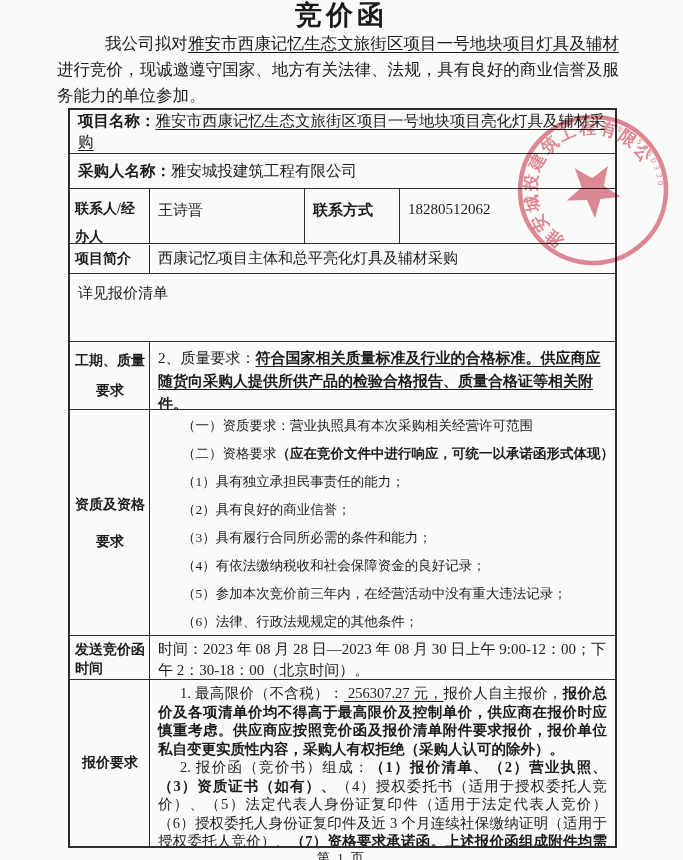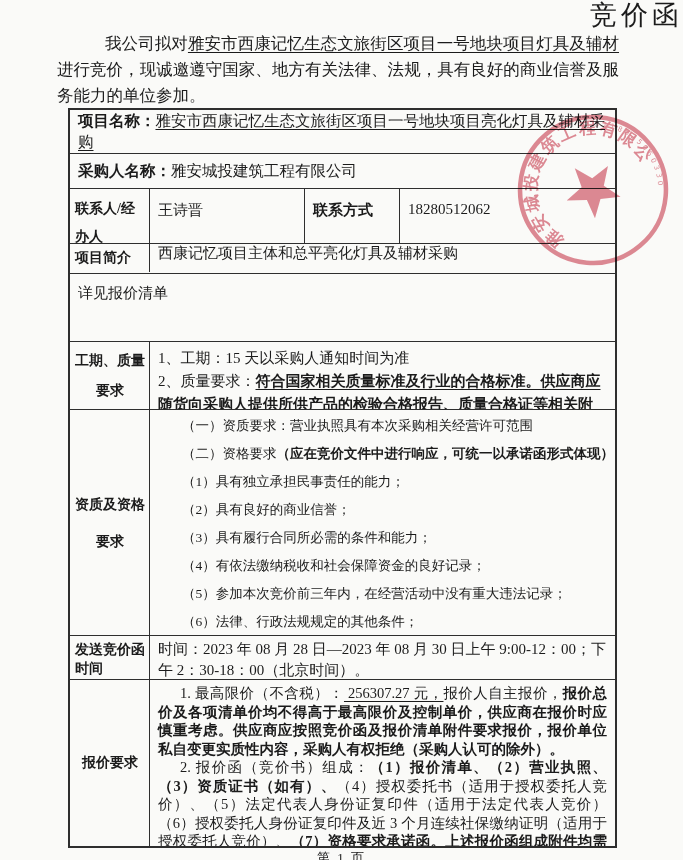--- a/index.html
+++ b/index.html
@@ -6,23 +6,23 @@
   .page{
     position:relative;
     width:683px;height:860px;
     background:#fafaf8;
     color:#1b1b1b;
     font-family:"Liberation Serif","DejaVu Serif",serif;
     overflow:hidden;
   }
   .doc-title{
     position:absolute;top:0;left:0;right:0;
-    text-align:right;
+    text-align:center;
     font-family:"Liberation Sans","DejaVu Sans",sans-serif;
-    font-weight:400;
+    font-weight:700;
     font-size:27px;line-height:30px;
     letter-spacing:4px;
   }
   .intro{
     position:absolute;top:31px;left:57px;width:562px;
     font-size:16.5px;line-height:26px;
     text-indent:48px;
     text-align:justify;
   }
   .u{ text-decoration:underline; text-underline-offset:3px; }
@@ -46,21 +46,21 @@
     font-size:14px;
     padding:6px 4px 0 5px;
     line-height:28px;
   }
   .lbl.center{ display:flex;flex-direction:column;justify-content:center;align-items:center;text-align:center;padding-top:0; }
   .content{ flex:1; padding:0 8px; }
 
   .r1{ height:44px; align-items:center; }
   .r2{ height:35px; align-items:center; }
   .r3{ height:55px; }
-  .r4{ height:30px; align-items:flex-start; }
+  .r4{ height:30px; align-items:center; }
   .r5{ height:68px; }
   .r6{ height:68px; }
   .r7{ height:226px; }
   .r8{ height:44px; }
   .r9{ height:166px; }
 
   .full-cell{ flex:1; padding:0 8px; font-size:15.5px; }
   .c-name{ width:155px;flex:0 0 155px;border-right:1px solid #2e2e2e;padding:12px 8px 0; }
   .c-mlabel{ width:95px;flex:0 0 95px;border-right:1px solid #2e2e2e;padding:12px 8px 0;font-weight:bold; }
   .c-phone{ flex:1;padding:12px 8px 0;font-family:"Liberation Serif",serif; }
@@ -115,21 +115,20 @@
       <div class="content cell">西康记忆项目主体和总平亮化灯具及辅材采购</div>
     </div>
 
     <div class="trow r5">
       <div class="content cell" style="padding-top:10px;">详见报价清单</div>
     </div>
 
     <div class="trow r6">
       <div class="lbl cell center" style="line-height:30px;">工期、质量要求</div>
       <div class="content cell sched">
-        <div>1、工期：15 天以采购人通知时间为准</div>
         <div><span>2、质量要求：</span><span class="u b">符合国家相关质量标准及行业的合格标准。供应商应随货向采购人提供所供产品的检验合格报告、质量合格证等相关附件。</span></div>
       </div>
     </div>
 
     <div class="trow r7">
       <div class="lbl cell center" style="line-height:37px;">资质及资格要求</div>
       <div class="content cell qual">
         <div>（一）资质要求：营业执照具有本次采购相关经营许可范围</div>
         <div><span>（二）资格要求</span><span class="b">（应在竞价文件中进行响应，可统一以承诺函形式体现）</span></div>
         <div>（1）具有独立承担民事责任的能力；</div>

